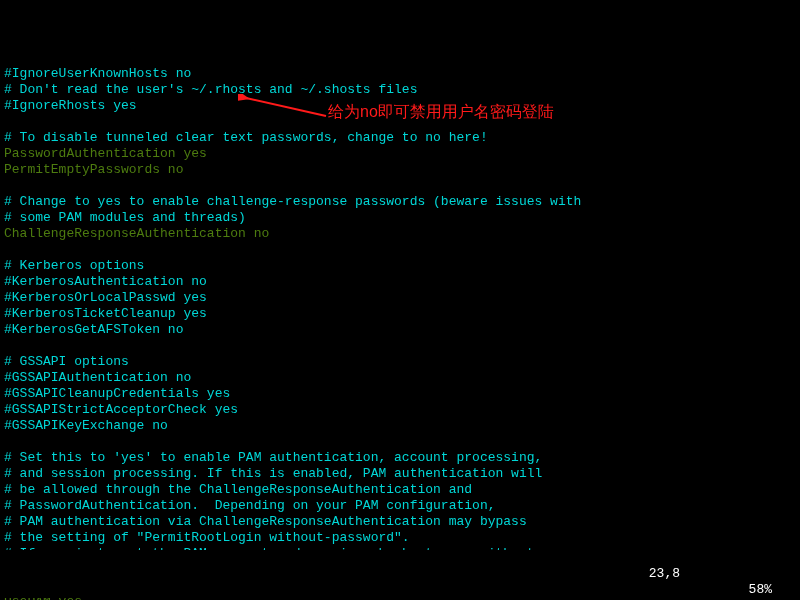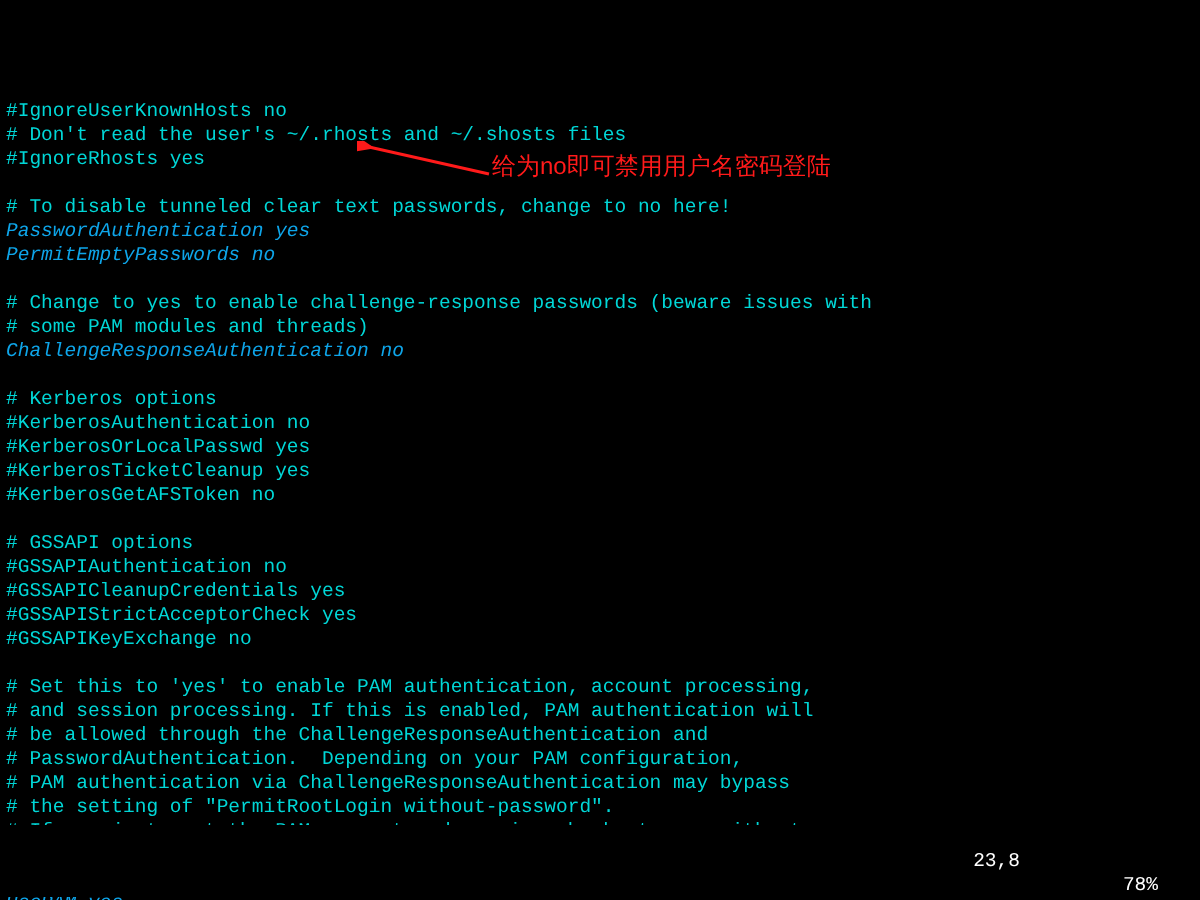--- a/index.html
+++ b/index.html
@@ -9,21 +9,21 @@
       font-size: 13px;
       line-height: 16px;
       width: 800px;
       height: 600px;
       overflow: hidden;
       position: relative;
       padding: 2px 4px;
       white-space: pre;
     }
     .cyan { color: #00d7d7; font-family: Liberation Mono, monospace; }
-    .yellow { color: #0ea5e9; font-style: italic; }
+    .yellow { color: #4d7c0f; }
     .annotation {
       color: #ff1a1a;
       font-family: 'Microsoft YaHei', sans-serif;
       font-size: 16px;
       position: absolute;
       left: 328px;
       top: 104px;
       white-space: nowrap;
       text-align: right;
     }
@@ -59,17 +59,17 @@
       <polygon points="10 0, 0 4, 10 8" fill="#ff1a1a"></polygon>
     </marker>
   </defs>
   <line x1="88" y1="22" x2="8" y2="4" stroke="#ff1a1a" stroke-width="2" marker-end="url(#ah)"></line>
 </svg>
 
 <div class="annotation">给为no即可禁用用户名密码登陆</div>
 
 <div class="status-bar">
   <span class="status-pos">23,8</span>
-  <span class="status-pct">78%</span>
+  <span class="status-pct">58%</span>
 </div>
 
 
 
 
 </body></html>

